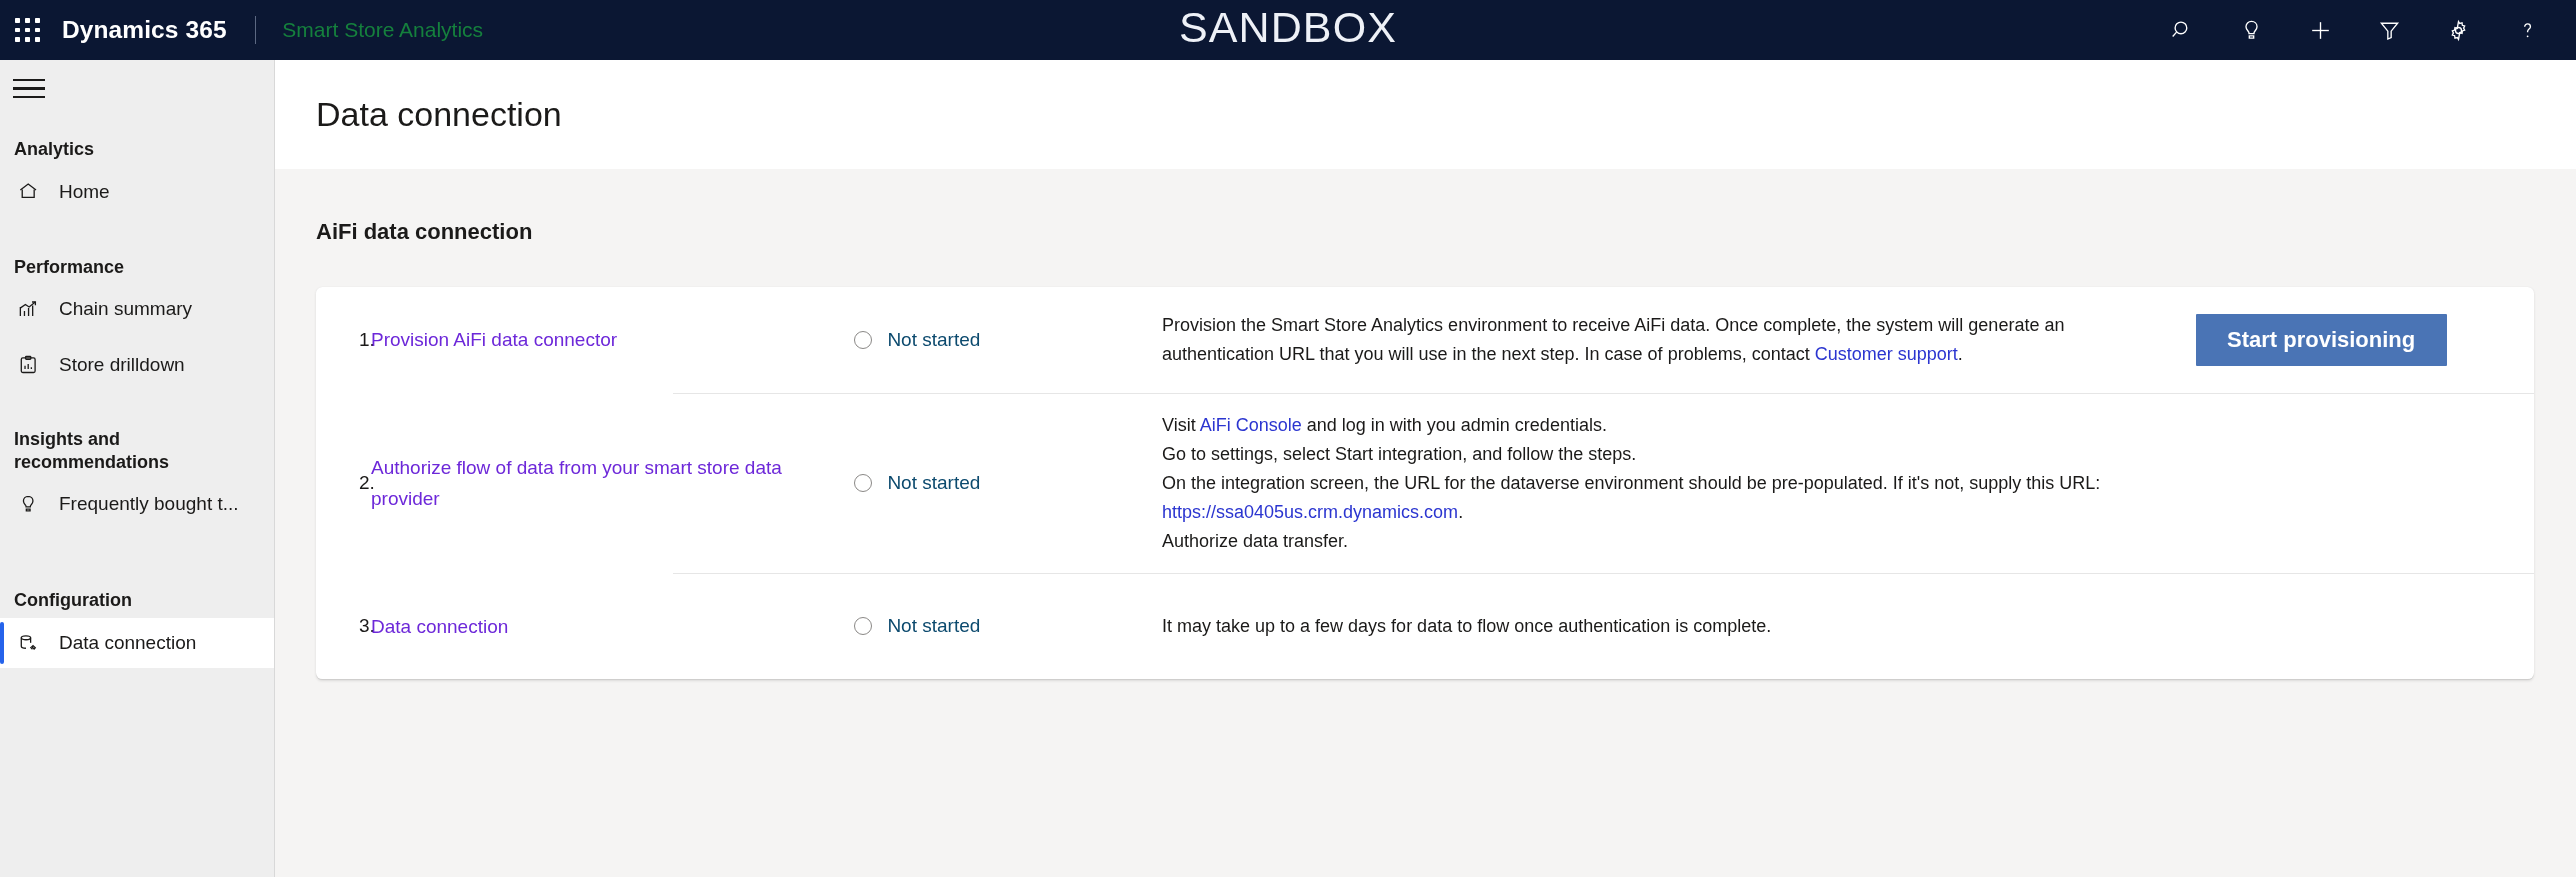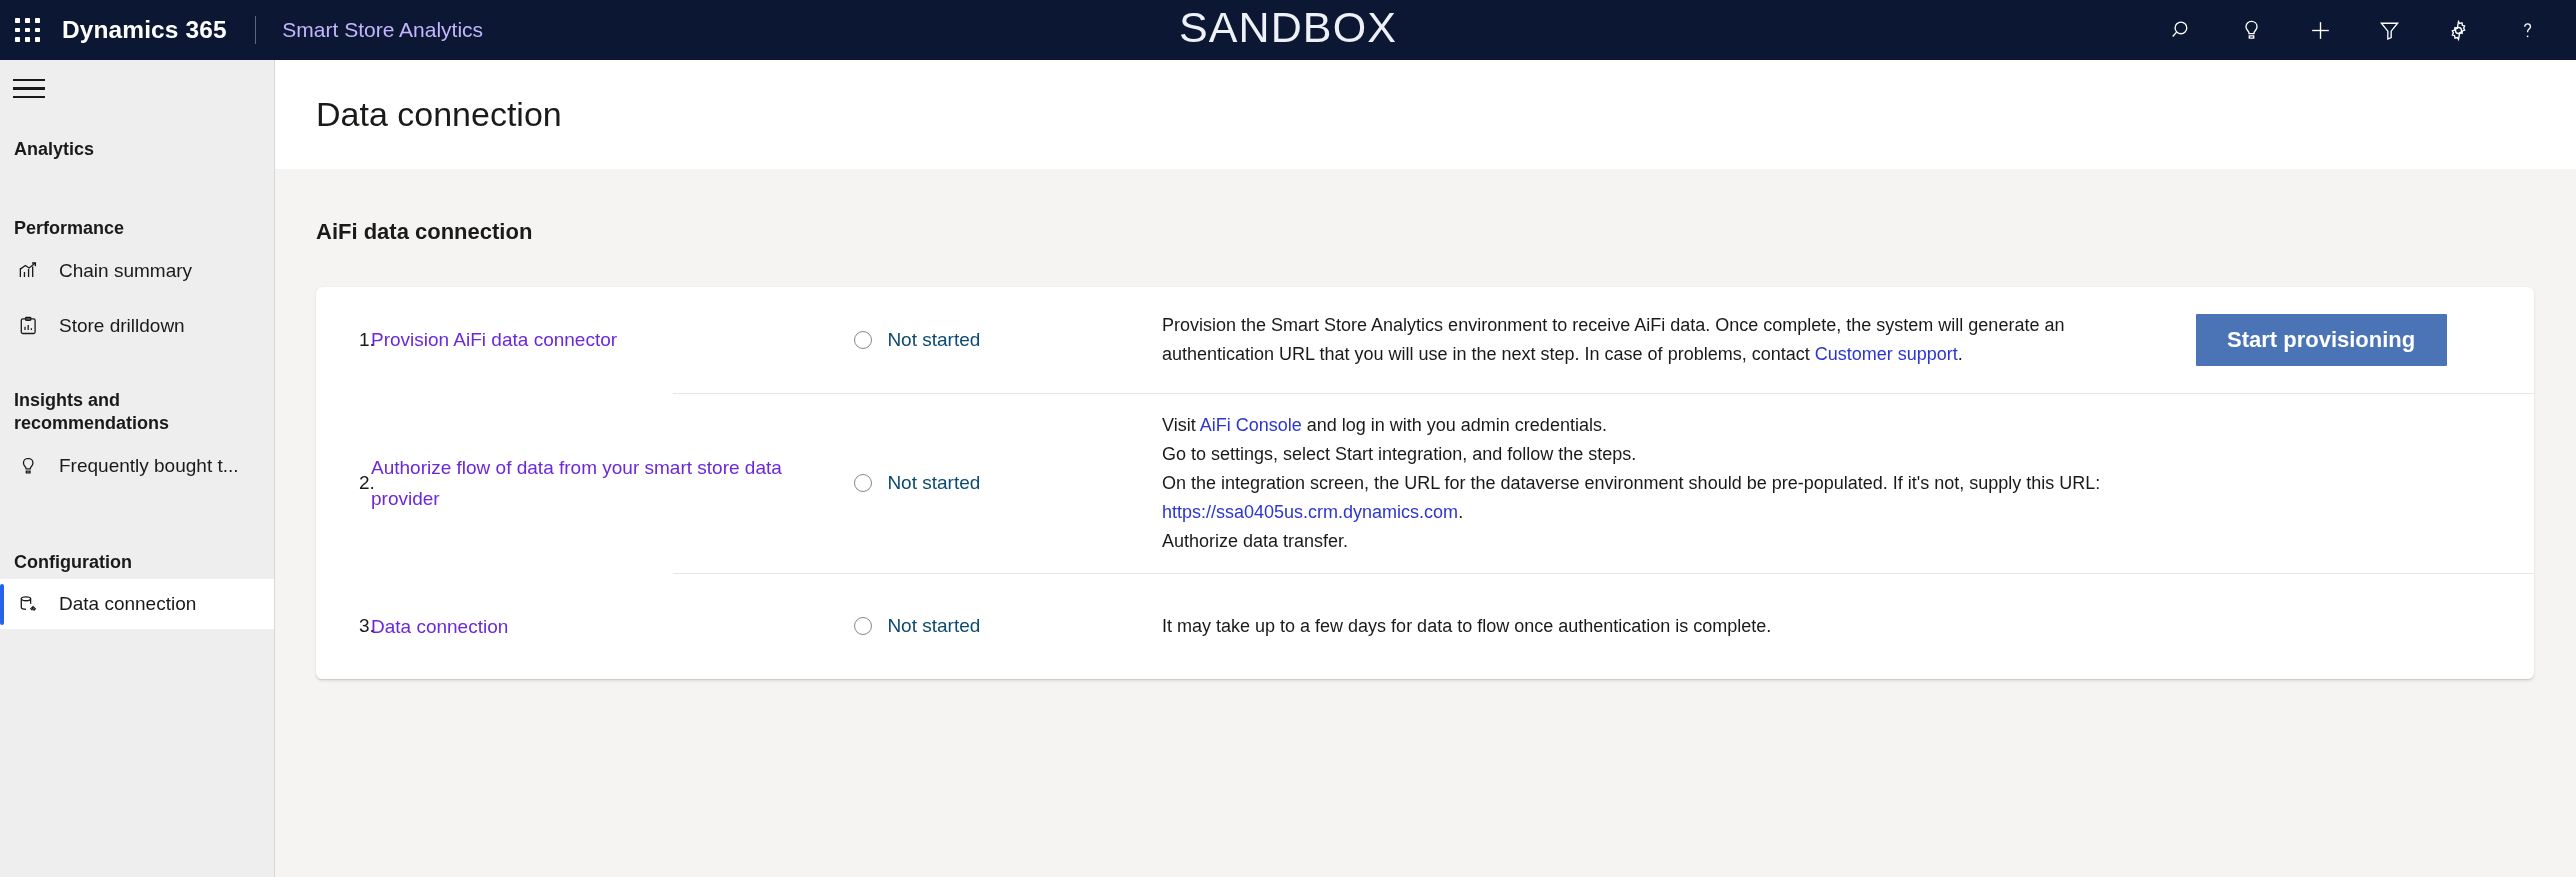--- a/index.html
+++ b/index.html
@@ -40,21 +40,21 @@
     letter-spacing: 0.1px;
     margin-left: 7px;
     white-space: nowrap;
   }
   .brand-sep {
     width: 0.7px; height: 28px;
     background: #5c6882;
     margin: 0 27px 0 28px;
   }
   .app-name {
-    color: #c4b5fd;
+    color: #15803d;
     font-size: 21px;
     font-weight: normal;
     white-space: nowrap;
   }
   .sandbox {
     position: absolute;
     left: 0; right: 0;
     top: 0; height: 54px;
     display: flex; align-items: center; justify-content: center;
     pointer-events: none;
@@ -114,21 +114,21 @@
 
   .nav-group-title {
     font-size: 18px;
     font-weight: bold;
     color: #1b1a19;
     padding: 0 2px 0 14px;
     line-height: 23px;
   }
   .nav-group { margin-top: 5.6px; }
   .nav-group.g1 { margin-top: 21px; }
-  .nav-group.g2 { margin-top: 56px; }
+  .nav-group.g2 { margin-top: 39px; }
   .nav-group.g3 { margin-top: 38px; }
   .nav-group.g4 { margin-top: 60px; }
 
   .nav-item {
     display: flex;
     align-items: center;
     height: 50px;
     padding-left: 14px;
     cursor: pointer;
     position: relative;
@@ -354,20 +354,29 @@
     <div class="hamburger">
       <div class="hamburger-lines">
         <i></i>
           <i></i>
           <i></i>
       </div>
     </div>
 
     <div class="nav-group g1">
       <div class="nav-group-title">Analytics</div>
+      <div class="nav-item">
+        <span class="nav-icon">
+          <svg width="22.4" height="22.4" viewBox="0 0 24 24" fill="none" stroke="#1b1a19" stroke-width="1.4">
+            <path d="M3.6 10.8L12 4.3l8.4 6.5"></path>
+            <path d="M5.6 10.3v8.4h12.8v-8.4"></path>
+          </svg>
+        </span>
+        <span class="nav-label">Home</span>
+      </div>
     </div>
 
     <div class="nav-group g2">
       <div class="nav-group-title">Performance</div>
       <div class="nav-item">
         <span class="nav-icon">
           <svg width="22.4" height="22.4" viewBox="0 0 24 24" fill="none" stroke="#1b1a19" stroke-width="1.4">
             <path d="M3.6 19.2V9.6M8 19.2v-5.2M12.4 19.2v-8.4M16.8 19.2V8"></path>
             <path d="M3.8 10.6L9 7l4 2.6 6.6-5.2"></path>
             <path d="M16.1 4.3h3.6v3.6"></path>

